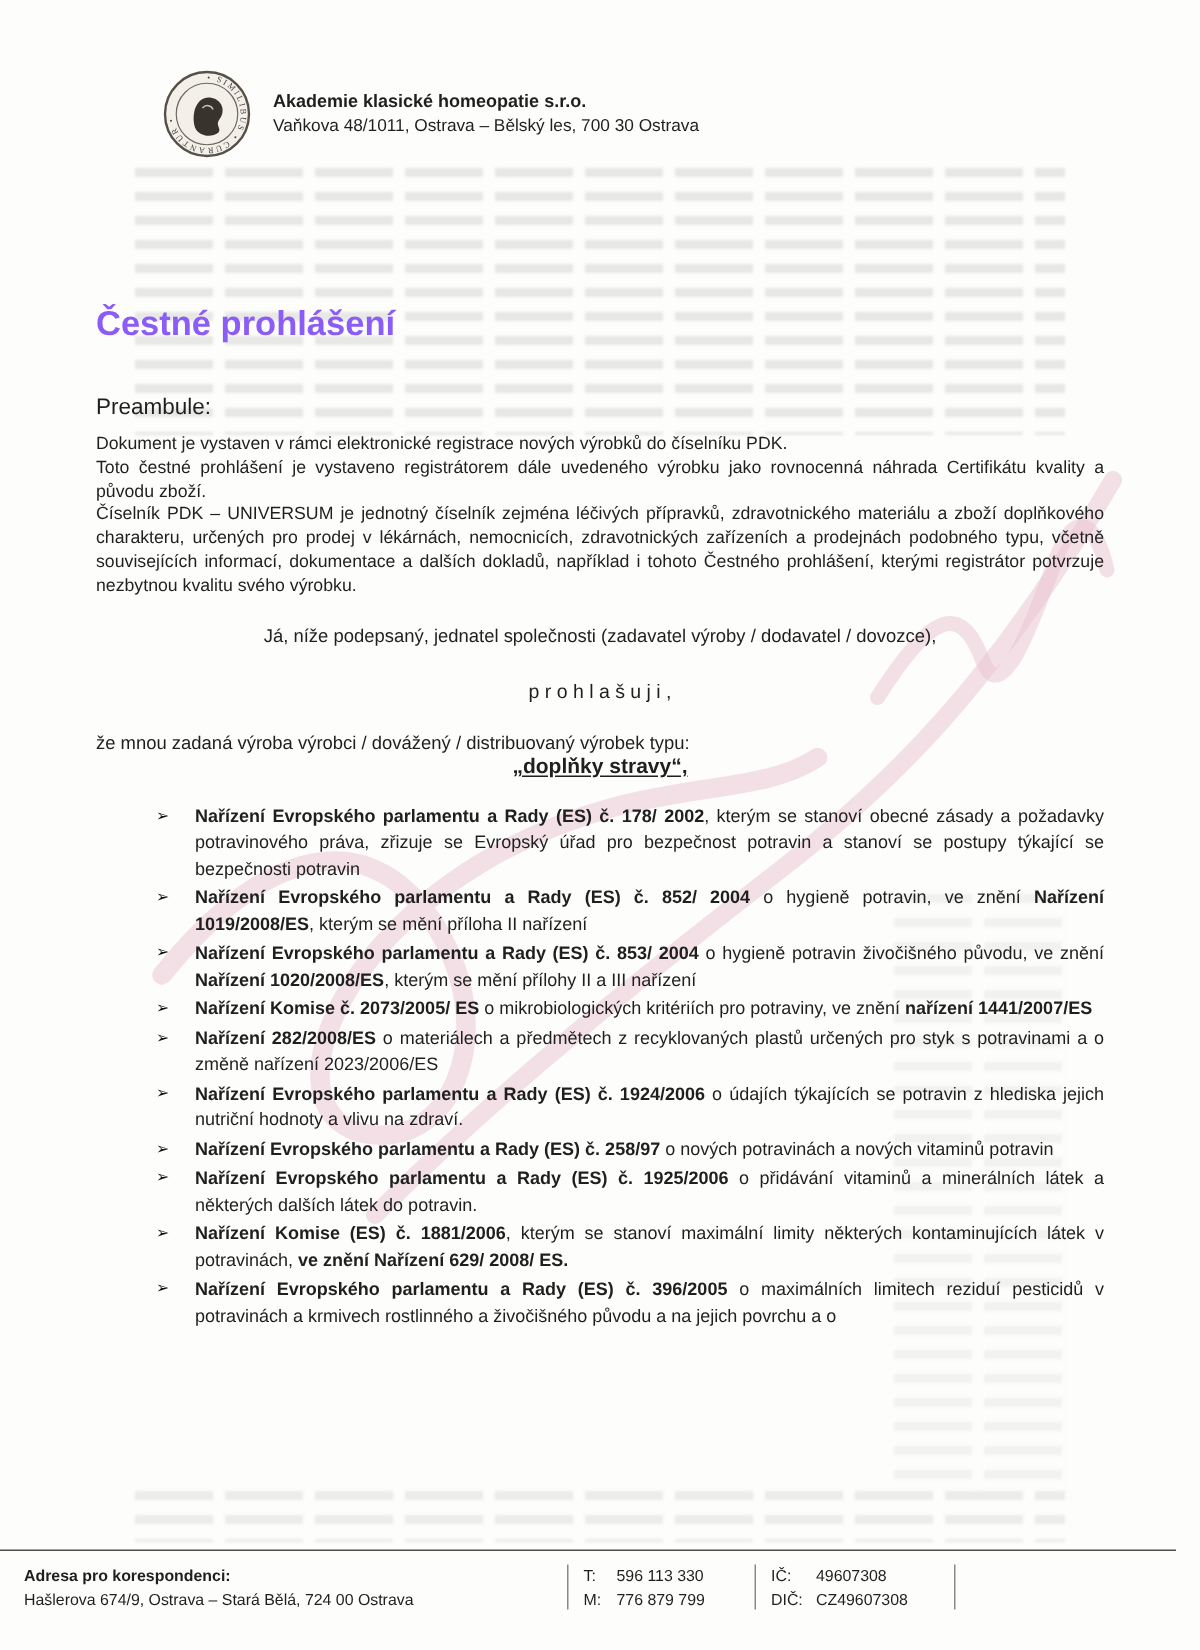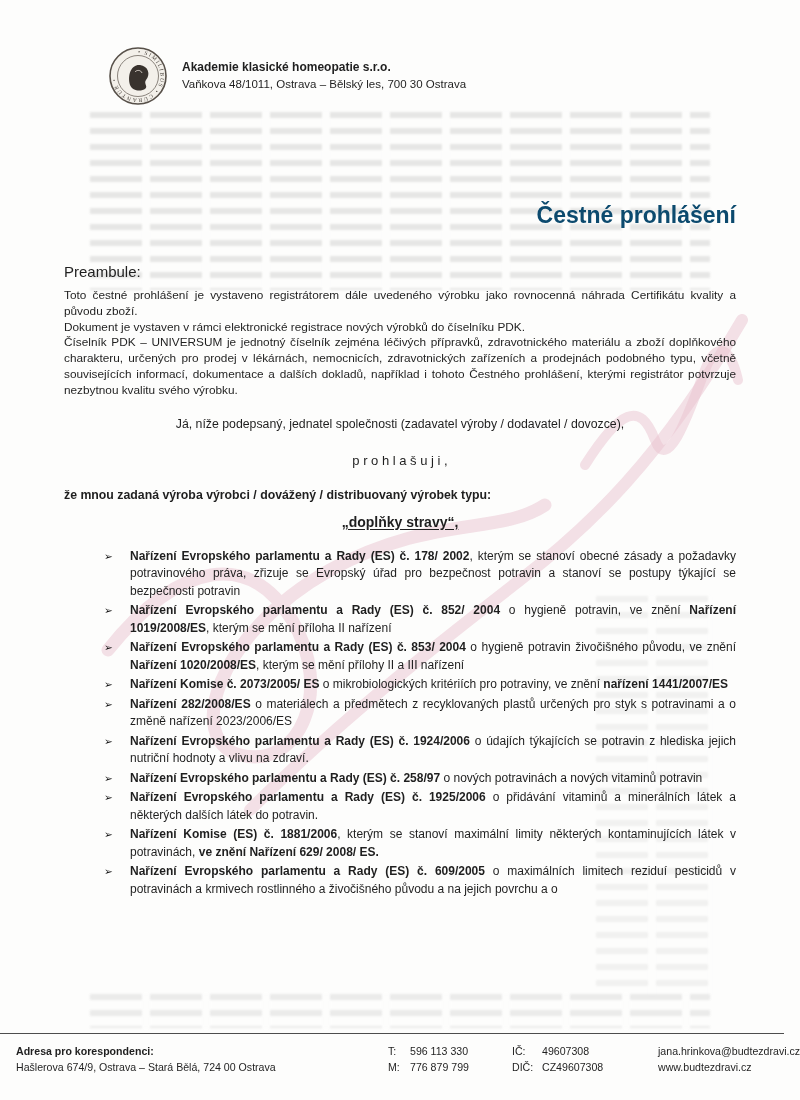--- a/index.html
+++ b/index.html
@@ -10,32 +10,32 @@
   }
   .content{position:relative;padding:0 64px;z-index:3;}
 
   
   .header{display:flex;align-items:center;gap:14px;margin:46px 0 0 44px;}
   .logo{flex:0 0 60px;}
   .company{font-size:12px;font-weight:bold;line-height:17px;}
   .address{font-size:11.5px;line-height:17px;}
 
   
-  .title{margin-top:96px;text-align:right;font-size:23px;font-weight:bold;color:#0c4a6e;}
+  .title{margin-top:96px;text-align:left;font-size:23px;font-weight:bold;color:#8b5cf6;}
   .subtitle{margin-top:7px;text-align:center;font-size:12.5px;}
 
   
   .preamble-heading{margin-top:34px;font-size:15px;}
   .preamble p{margin:0;font-size:11.8px;line-height:15.8px;text-align:justify;}
   .preamble{margin-top:8px;}
 
   .center-line{margin-top:18px;text-align:center;font-size:12.3px;}
   .verb{margin-top:22px;text-align:center;font-size:13px;font-weight:normal;}
-  .product-line{margin-top:20px;font-size:12.3px;font-weight:bold;}
-  .product-type{margin-top:12px;text-align:center;font-size:14px;font-weight:bold;
+  .product-line{margin-top:20px;font-size:12.3px;}
+  .product-type{margin-top:0;text-align:center;font-size:14px;font-weight:bold;
     text-decoration:underline;text-underline-offset:2px;}
   .outro{margin-top:13px;font-size:12.3px;}
 
   
   .req-list{margin:18px 0 0 40px;}
   .req-item{display:flex;margin:0 0 2px 0;}
   .req-marker{flex:0 0 26px;font-size:10.5px;padding-top:2px;color:#111;}
   .req-text{flex:1;font-size:12px;line-height:17.5px;text-align:justify;}
   .bold{font-weight:bold;}
 
@@ -99,22 +99,22 @@
       <div>
         <div class="company">Akademie klasické homeopatie s.r.o.</div>
         <div class="address">Vaňkova 48/1011, Ostrava – Bělský les, 700 30 Ostrava</div>
       </div>
     </div>
 
     <div class="title">Čestné prohlášení</div>
 
     <div class="preamble-heading">Preambule:</div>
     <div class="preamble">
+      <p>Dokument je vystaven v rámci elektronické registrace nových výrobků do číselníku PDK.</p>
       <p>Toto čestné prohlášení je vystaveno registrátorem dále uvedeného výrobku jako rovnocenná náhrada Certifikátu kvality a původu zboží.</p>
-      <p>Dokument je vystaven v rámci elektronické registrace nových výrobků do číselníku PDK.</p>
       <p>Číselník PDK – UNIVERSUM je jednotný číselník zejména léčivých přípravků, zdravotnického materiálu a zboží doplňkového charakteru, určených pro prodej v lékárnách, nemocnicích, zdravotnických zařízeních a prodejnách podobného typu, včetně souvisejících informací, dokumentace a dalších dokladů, například i tohoto Čestného prohlášení, kterými registrátor potvrzuje nezbytnou kvalitu svého výrobku.</p>
     </div>
 
     <div class="center-line">Já, níže podepsaný, jednatel společnosti (zadavatel výroby / dodavatel / dovozce),</div>
     <div class="verb">p r o h l a š u j i ,</div>
     <div class="product-line">že mnou zadaná výroba výrobci / dovážený  / distribuovaný výrobek typu:</div>
     <div class="product-type">„doplňky stravy“,</div>
 
     <div class="req-list">
         <div class="req-item">
@@ -148,21 +148,21 @@
         <div class="req-item">
           <span class="req-marker">➢</span>
           <span class="req-text"><span class="bold">Nařízení Evropského parlamentu a Rady (ES) č. 1925/2006</span><span>  o přidávání vitaminů a minerálních látek a některých dalších látek do potravin.</span></span>
         </div>
         <div class="req-item">
           <span class="req-marker">➢</span>
           <span class="req-text"><span class="bold">Nařízení Komise (ES) č. 1881/2006</span><span>, kterým se stanoví maximální limity některých kontaminujících látek v potravinách, </span><span class="bold">ve znění Nařízení 629/ 2008/ ES.</span></span>
         </div>
         <div class="req-item">
           <span class="req-marker">➢</span>
-          <span class="req-text"><span class="bold">Nařízení Evropského parlamentu a Rady (ES) č. 609/2005</span><span> o maximálních limitech reziduí pesticidů v potravinách a krmivech rostlinného a živočišného původu a na jejich povrchu a o</span></span>
+          <span class="req-text"><span class="bold">Nařízení Evropského parlamentu a Rady (ES) č. 396/2005</span><span> o maximálních limitech reziduí pesticidů v potravinách a krmivech rostlinného a živočišného původu a na jejich povrchu a o</span></span>
         </div>
       </div>
 
   </div>
 
   <div class="footer">
     <div class="col col-addr">
       <div class="f-row f-label-b">Adresa pro korespondenci:</div>
       <div class="f-row">Hašlerova 674/9, Ostrava – Stará Bělá, 724 00 Ostrava</div>
     </div>
@@ -178,19 +178,15 @@
     <div class="vdiv"></div>
     <div class="col col-reg">
       <div class="f-row">
         <span class="f-key-wide">IČ:</span><span>49607308</span>
       </div>
       <div class="f-row">
         <span class="f-key-wide">DIČ:</span><span>CZ49607308</span>
       </div>
     </div>
     <div class="vdiv"></div>
-    <div class="col col-web">
-      <div class="f-row"><a class="f-link" href="#">jana.hrinkova@budtezdravi.cz</a></div>
-      <div class="f-row"><a class="f-link" href="#">www.budtezdravi.cz</a></div>
-    </div>
   </div>
 
 </div>
 
 </body></html>

